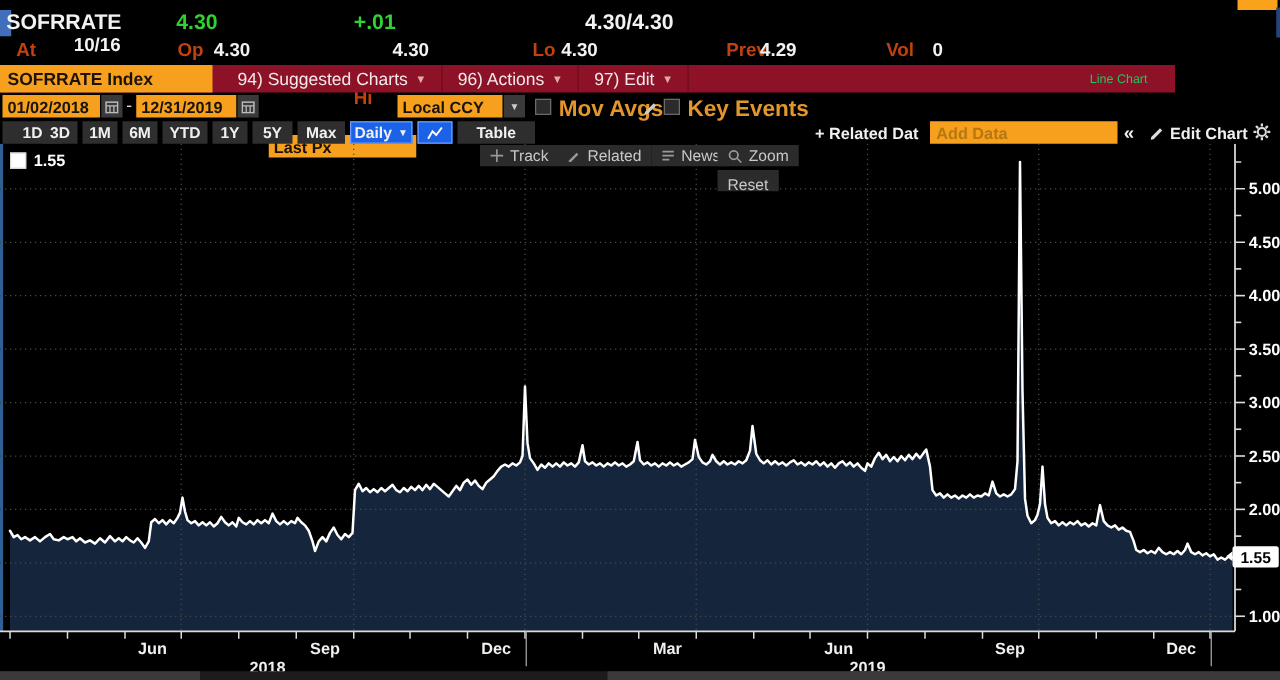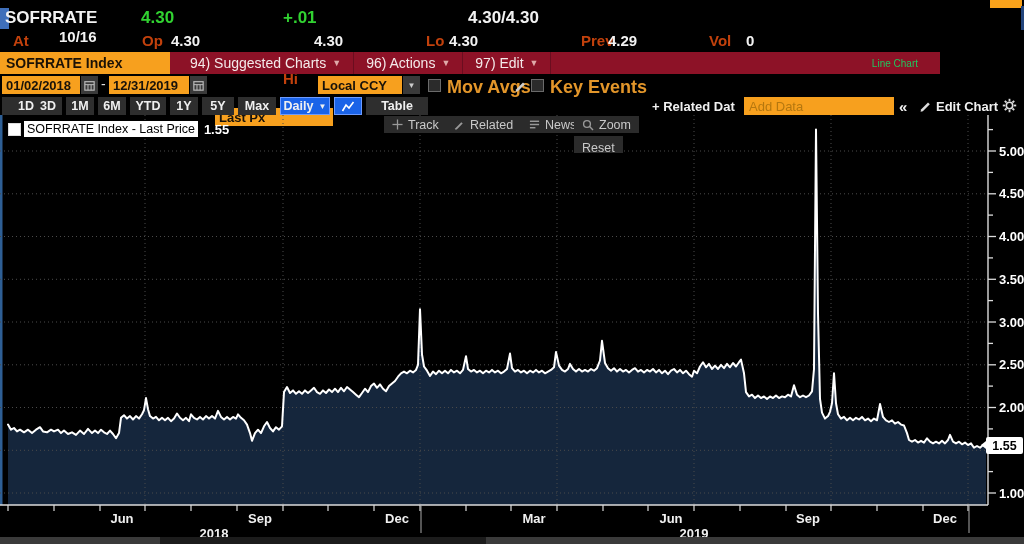--- a/index.html
+++ b/index.html
@@ -27,21 +27,21 @@
          height:18px;box-sizing:border-box;padding:0 4px;outline:none;}
   .sqbtn{background:#3a3a3a;width:17px;height:18px;display:flex;align-items:center;justify-content:center;}
   .dash{color:#ddd;font-size:14px;}
   .chk{width:13px;height:13px;background:#2b2b2b;border:1px solid #6a6a6a;box-sizing:border-box;}
   .amlab{color:#e3962a;font-size:18px;font-weight:700;white-space:nowrap;}
   
   .pbtn{position:absolute;top:97px;height:18px;background:#2e2e2e;color:#f0f0f0;
         font-size:12.5px;font-weight:700;display:flex;align-items:center;justify-content:center;}
   .bluebtn{background:#1a63e8;border:1px solid #6d9bff;box-sizing:border-box;}
   .whtxt{color:#f0f0f0;font-size:13px;font-weight:700;white-space:nowrap;}
-  .adddata{background:#f7a01e;border:none;height:18px;width:150px;font-size:13px;font-weight:400;
+  .adddata{background:#f7a01e;border:none;height:18px;width:150px;font-size:13px;font-weight:700;
            color:#141414;padding:0 5px;box-sizing:border-box;outline:none;}
   .adddata::placeholder{color:#b5770f;opacity:1;}
   
   .chartwrap{left:0;top:115px;width:1024px;height:429px;}
   .legend{position:absolute;left:8px;top:6px;display:flex;align-items:center;gap:3px;}
   .legchk{width:13px;height:13px;background:#fff;border:1px solid #ddd;box-sizing:border-box;}
   .leglab{background:#fff;color:#000;font-size:12.5px;padding:1px 3px;white-space:nowrap;}
   .legval{color:#fff;font-size:13px;font-weight:700;margin-left:3px;}
   .tool{position:absolute;height:17px;background:#2b2b2b;color:#c9c9c9;font-size:12.5px;
         display:flex;align-items:center;gap:5px;padding:0 8px;white-space:nowrap;}
@@ -247,21 +247,20 @@
         <text x="808" y="408" fill="#f0f0f0" font-size="13" font-weight="600" text-anchor="middle">Sep</text>
         <text x="945" y="408" fill="#f0f0f0" font-size="13" font-weight="600" text-anchor="middle">Dec</text>
         <text x="214" y="423" fill="#f0f0f0" font-size="13" font-weight="600" text-anchor="middle">2018</text>
         <text x="694" y="423" fill="#f0f0f0" font-size="13" font-weight="600" text-anchor="middle">2019</text>
         <line x1="421" y1="390" x2="421" y2="418" stroke="#a8a8a8" stroke-width="1"></line>
         <line x1="969" y1="390" x2="969" y2="418" stroke="#a8a8a8" stroke-width="1"></line>
       </svg>
 
     <div class="legend">
       <div class="legchk"></div>
-      <div class="leglab">SOFRRATE Index - Last Price</div>
       <div class="legval">1.55</div>
     </div>
 
     <div class="tool" style="left:384px;top:1px;">
       <svg width="11" height="11" viewBox="0 0 12 12">
           <g stroke="#999" stroke-width="1.4">
             <line x1="6" y1="0.5" x2="6" y2="11.5"></line>
             <line x1="0.5" y1="6" x2="11.5" y2="6"></line>
           </g>
         </svg>

